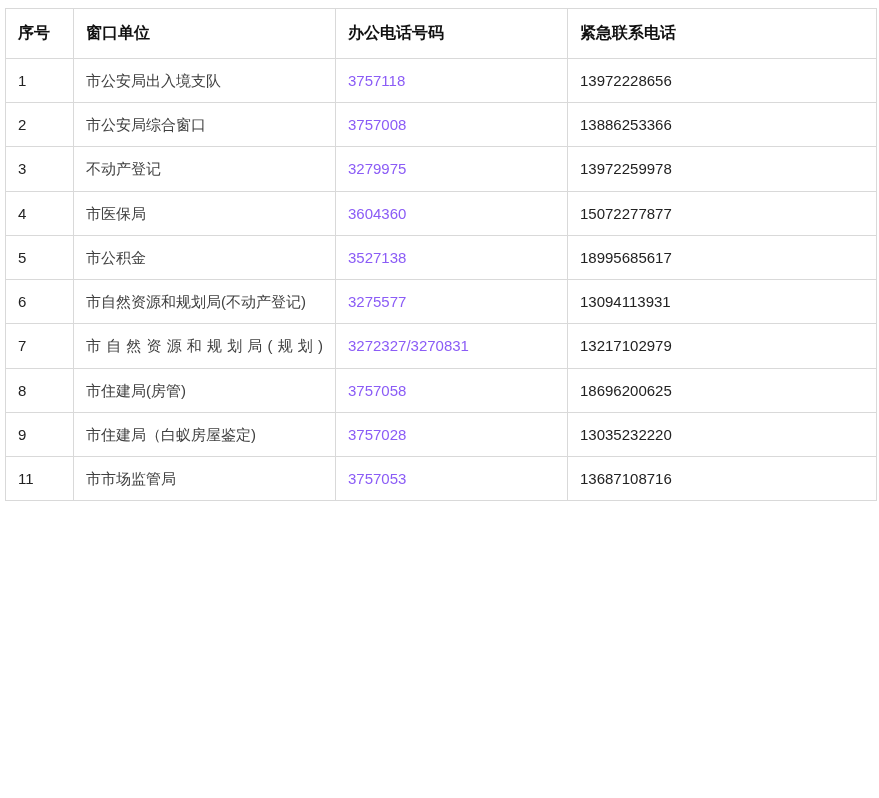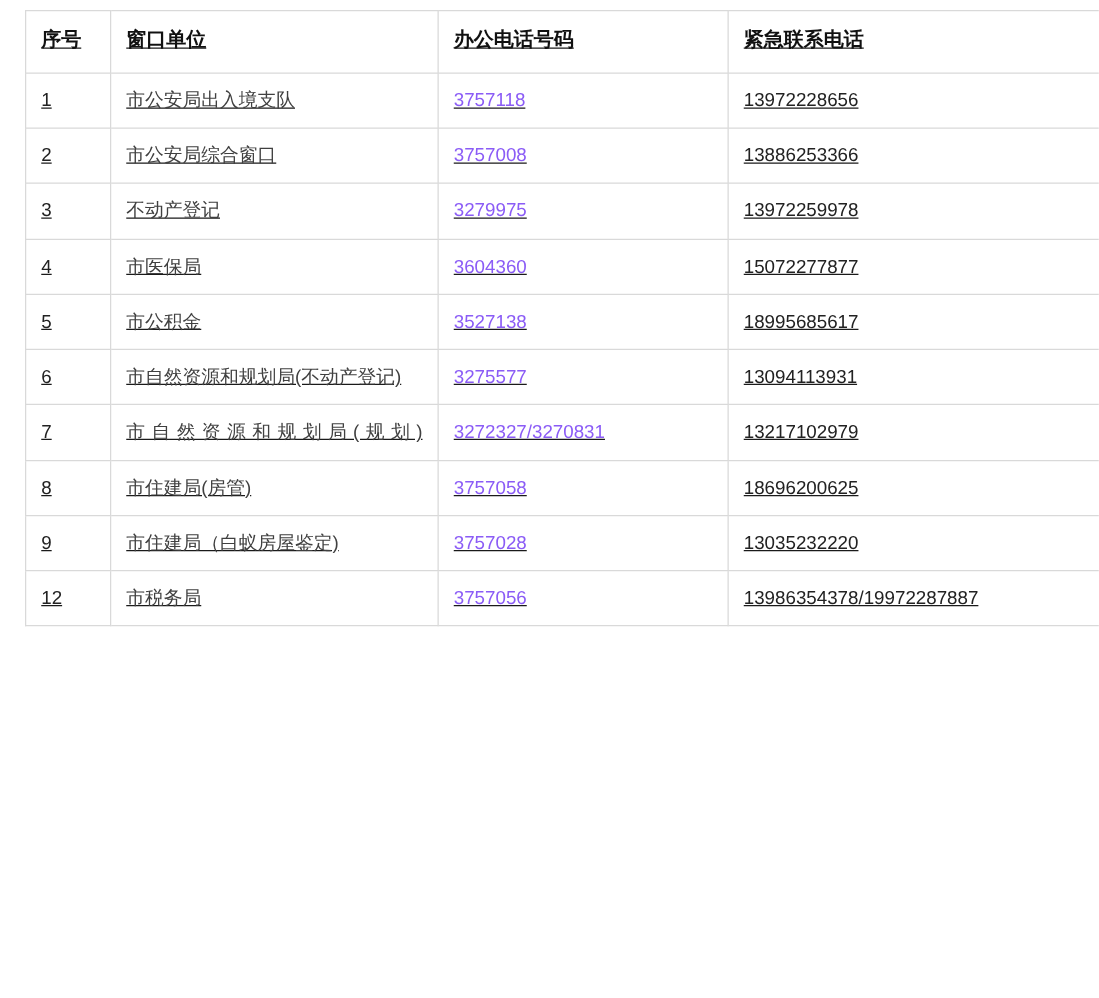--- a/index.html
+++ b/index.html
@@ -11,22 +11,21 @@
     width: 879px;
     height: 798px;
     font-family: "Liberation Sans", "DejaVu Sans", sans-serif;
     color: #1a1a1a;
     overflow: hidden;
   }
   .page {
     width: 879px;
     height: 562px;
     box-sizing: border-box;
-    padding: 8px 4px 0 20px;
-    text-decoration: underline;
+    padding: 8px 4px 0 5px;
   }
   table.contact-table {
     border-collapse: collapse;
     width: 871px;
     table-layout: fixed;
   }
   table.contact-table th,
   table.contact-table td {
     border: 1px solid #d9d9d9;
     font-size: 15px;
@@ -127,21 +126,21 @@
         <td class="unit">市住建局(房管)</td>
         <td class="office">3757058</td>
         <td class="emerg">18696200625</td>
       </tr>
       <tr>
         <td class="idx">9</td>
         <td class="unit">市住建局（白蚁房屋鉴定)</td>
         <td class="office">3757028</td>
         <td class="emerg">13035232220</td>
       </tr>
-      <tr class="row-tall">
-        <td class="idx">12</td>
-        <td class="unit">市税务局</td>
-        <td class="office">3757056</td>
-        <td class="emerg">13986354378/19972287887</td>
+      <tr>
+        <td class="idx">11</td>
+        <td class="unit">市市场监管局</td>
+        <td class="office">3757053</td>
+        <td class="emerg">13687108716</td>
       </tr>
     </tbody>
   </table>
 </div>
 
 </body></html>

